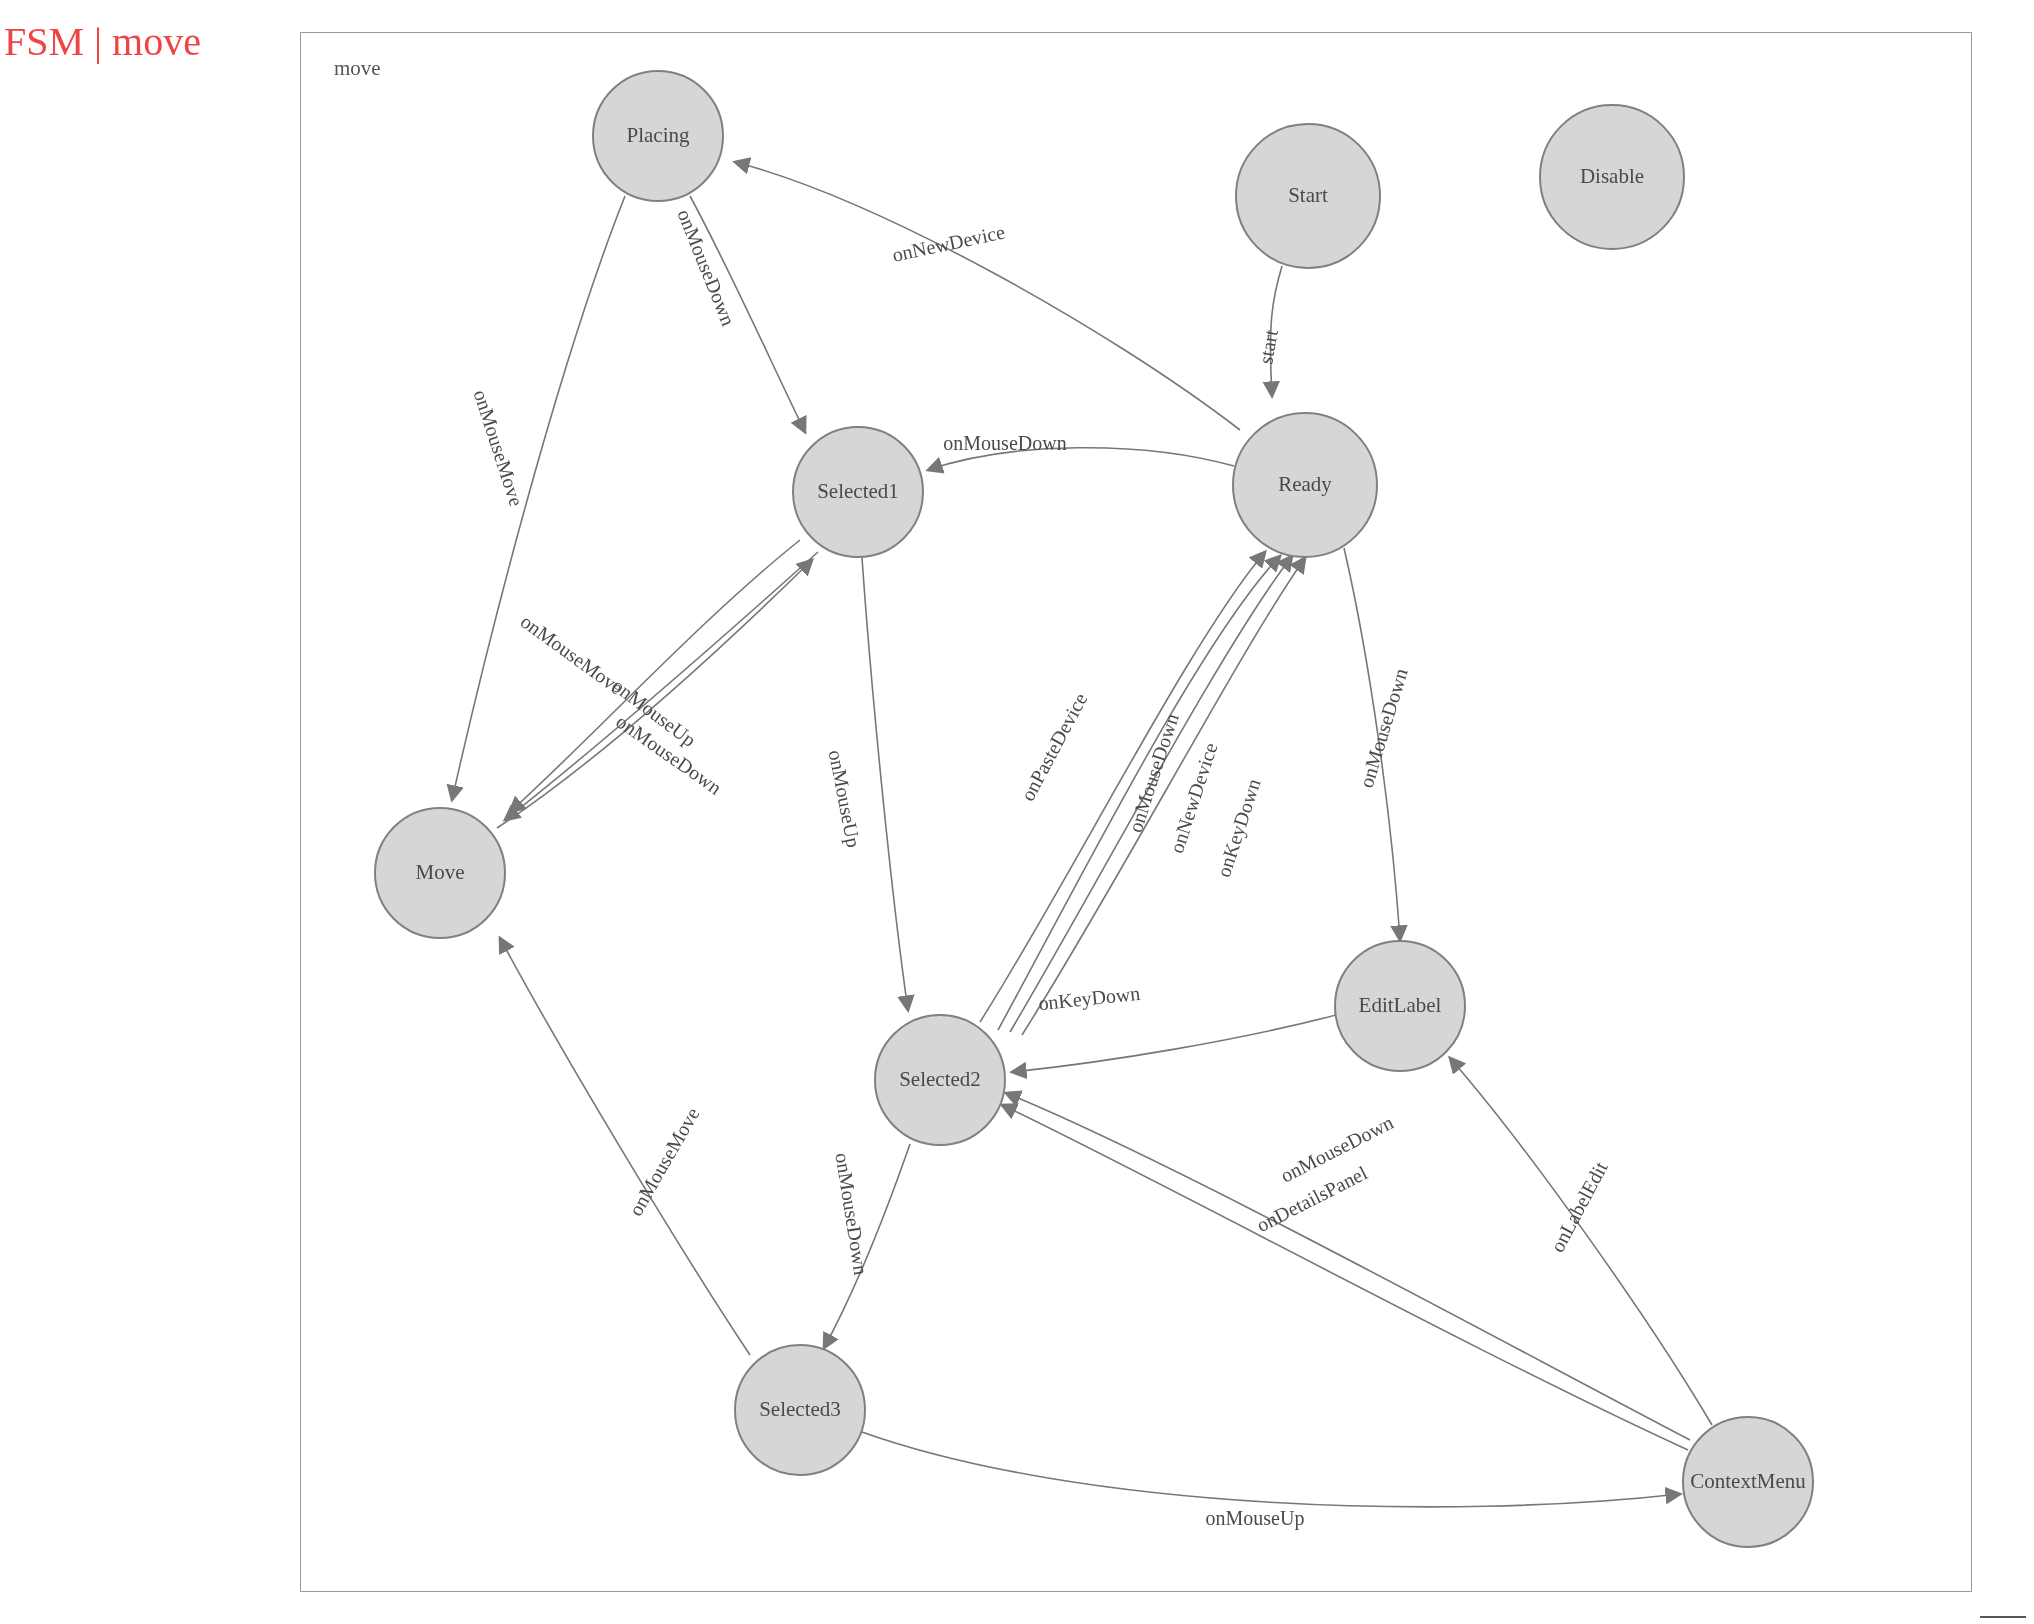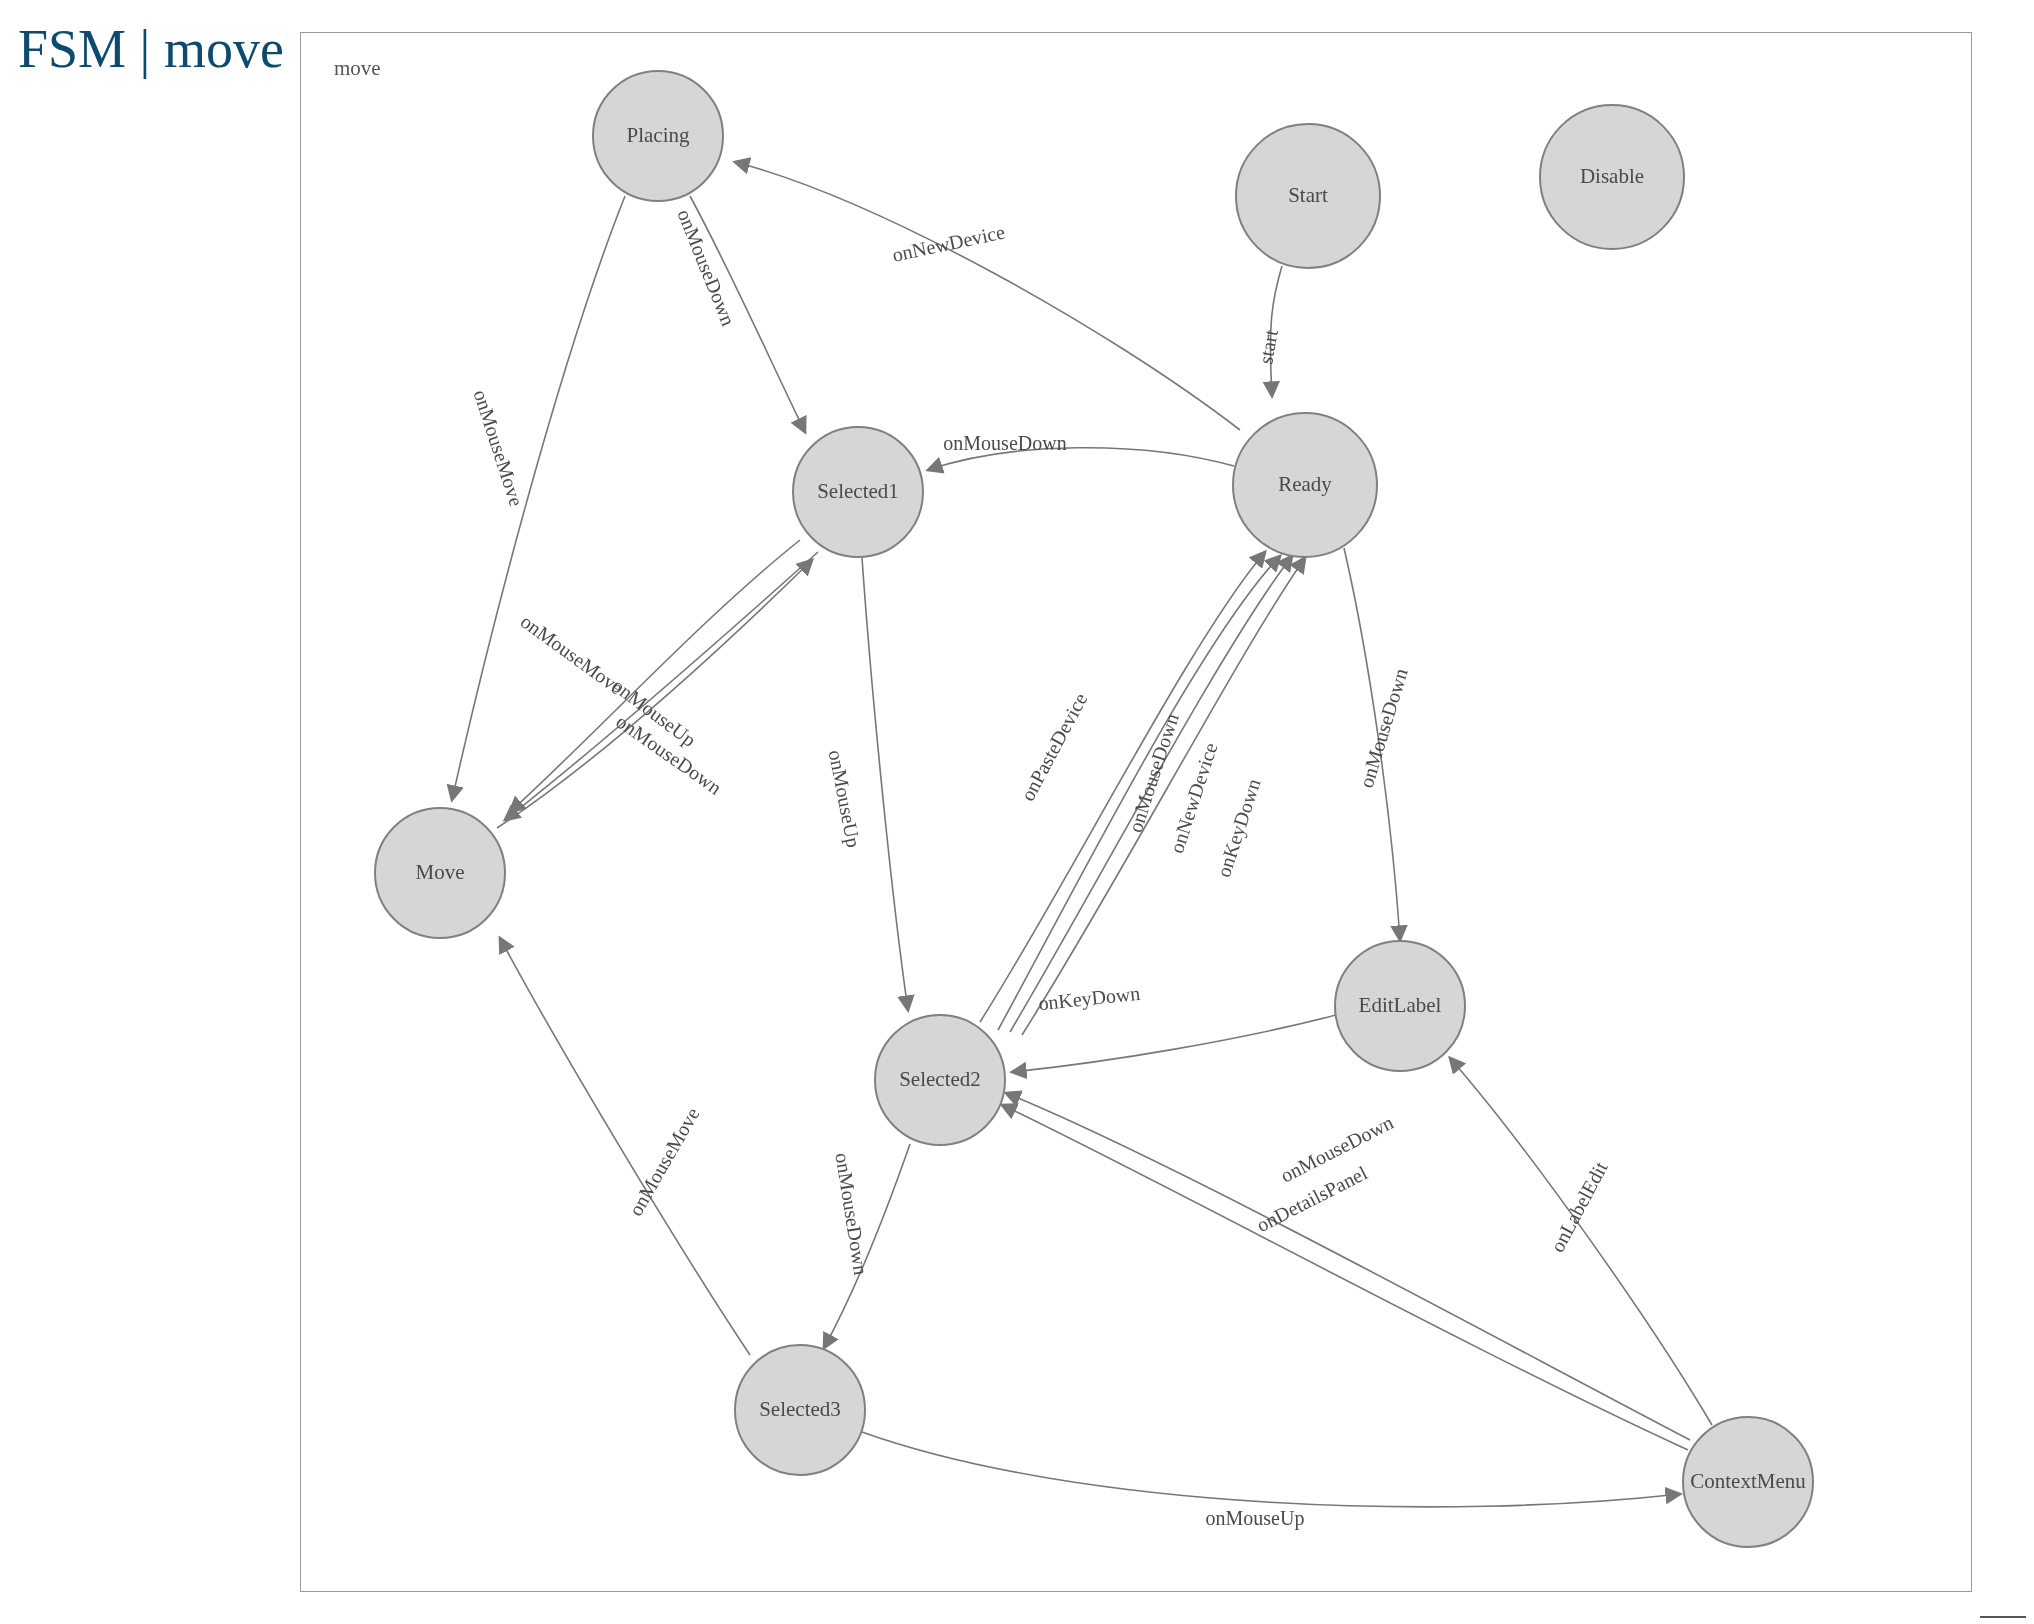--- a/index.html
+++ b/index.html
@@ -10,24 +10,24 @@
   body {
     width: 2034px;
     height: 1624px;
     font-family: "Liberation Serif", serif;
     color: #555;
     position: relative;
     overflow: hidden;
   }
   #page-title {
     position: absolute;
-    left: 18px;
+    left: 4px;
     top: 18px;
-    font-size: 54px;
-    color: #0c4a6e;
+    font-size: 40px;
+    color: #ef4444;
     font-family: "Liberation Serif", serif;
     white-space: nowrap;
   }
   #diagram-frame {
     position: absolute;
     left: 300px;
     top: 32px;
     width: 1672px;
     height: 1560px;
     border: 1px solid #9a9a9a;

